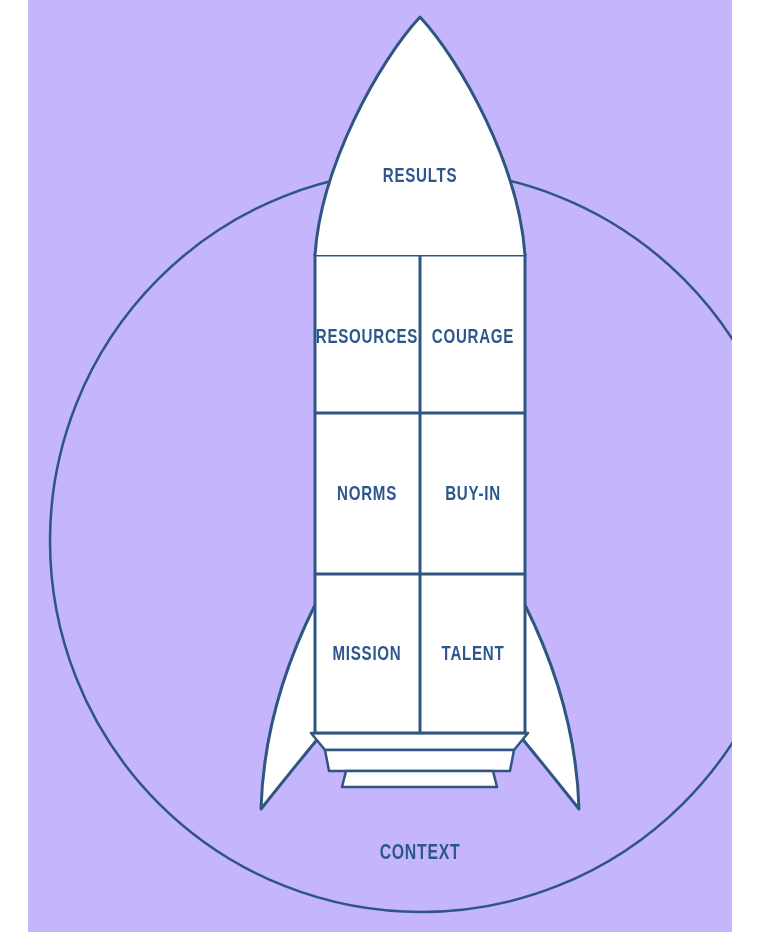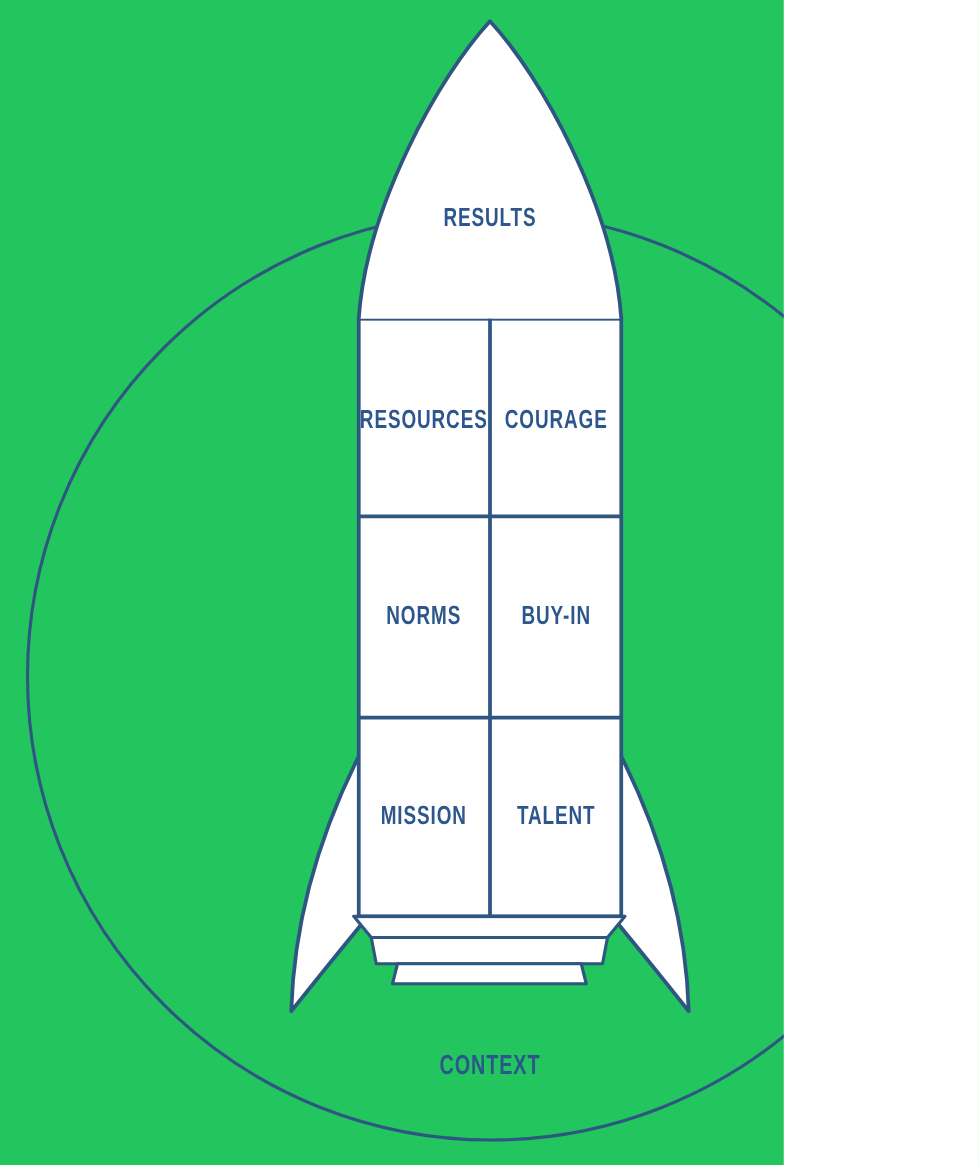--- a/index.html
+++ b/index.html
@@ -1,22 +1,23 @@
 <!DOCTYPE html>
 <html><head>
 <meta charset="utf-8">
 <style>
   html, body { margin: 0; padding: 0; background: #ffffff; }
   .stage {
     position: relative;
-    width: 627px;
+    width: 704px;
     height: 932px;
-    background: #22c55e;
+    background: #c4b5fd;
     overflow: hidden;
     font-family: "Liberation Sans", sans-serif;
+    margin-left: 28px;
   }
   .stage svg { position: absolute; left: 0; top: 0; }
   .lbl {
     position: absolute;
     transform: translate(-50%, -50%) scaleX(0.72);
     font-family: "Liberation Sans", sans-serif;
     font-weight: bold;
     font-size: 21px;
     letter-spacing: 1px;
     color: #2d578c;

